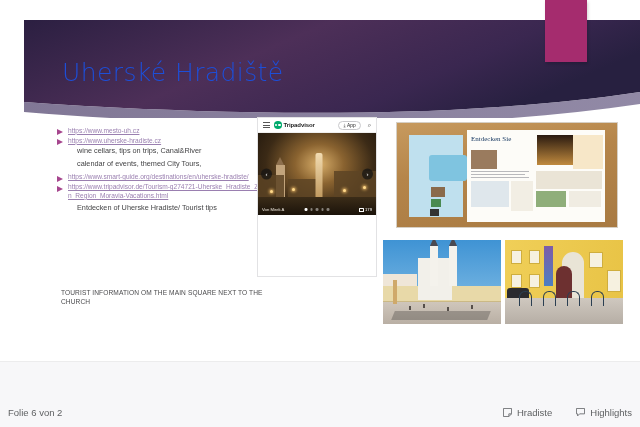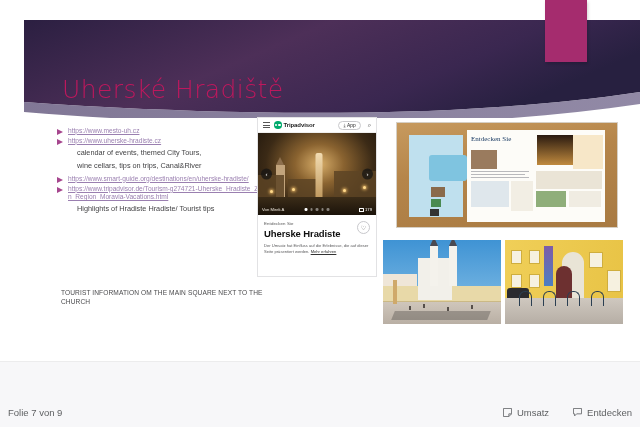--- a/index.html
+++ b/index.html
@@ -14,22 +14,22 @@
   
   .slide {
     position: absolute; left: 0; top: 0; width: 640px; height: 361px;
     background: #ffffff; overflow: hidden;
   }
 
   
   .banner-wrap { position: absolute; left: 24px; top: 20px; width: 616px; height: 98px; }
   .banner-svg { position: absolute; left: 0; top: 0; width: 616px; height: 98px; display: block; }
   .banner-title {
-    position: absolute; left: 38px; top: 55px;
-    font-size: 25px; font-weight: 300; color: #be185d;
+    position: absolute; left: 38px; top: 38px;
+    font-size: 25px; font-weight: 300; color: #1d4ed8;
     letter-spacing: 0.4px; white-space: nowrap;
     font-family: "DejaVu Sans", sans-serif;
   }
   .pink-block {
     position: absolute; left: 545px; top: 0px; width: 42px; height: 62px;
     background: #a52c6e; z-index: 4;
     box-shadow: 1px 2px 3px rgba(0,0,0,0.18);
   }
 
   
@@ -314,41 +314,41 @@
       </div>
 
       <div class="bl-row">
         <span class="bl-marker">
           <svg width="6" height="6" viewBox="0 0 6 6">
               <path d="M0,0 L6,3 L0,6 Z" fill="#a6468e"></path>
             </svg>
         </span>
         <a class="bl-link" href="#">https://www.uherske-hradiste.cz</a>
       </div>
+      <div class="bl-sub tight">wine cellars, tips on trips, Canal&amp;River</div>
       <div class="bl-sub">calendar of events, themed City Tours,</div>
-      <div class="bl-sub tight">wine cellars, tips on trips, Canal&amp;River</div>
 
       <div class="bl-row">
         <span class="bl-marker">
           <svg width="6" height="6" viewBox="0 0 6 6">
               <path d="M0,0 L6,3 L0,6 Z" fill="#a6468e"></path>
             </svg>
         </span>
         <a class="bl-link" href="#">https://www.smart-guide.org/destinations/en/uherske-hradiste/</a>
       </div>
 
       <div class="bl-row">
         <span class="bl-marker">
           <svg width="6" height="6" viewBox="0 0 6 6">
               <path d="M0,0 L6,3 L0,6 Z" fill="#a6468e"></path>
             </svg>
         </span>
         <a class="bl-link" href="#">https://www.tripadvisor.de/Tourism-g274721-Uherske_Hradiste_Zlin_Region_Moravia-Vacations.html</a>
       </div>
-      <div class="bl-sub">Highlights of Hradiste Hradiste/ Tourist tips</div>
+      <div class="bl-sub">Entdecken of Uherske Hradiste/ Tourist tips</div>
     </div>
 
     <div class="caps-note">TOURIST INFORMATION OM THE MAIN SQUARE NEXT TO THE CHURCH</div>
 
     <div class="ta-card">
       <div class="ta-top">
         <span class="ta-burger">
             <span></span>
             <span></span>
             <span></span>
@@ -385,29 +385,20 @@
             <i></i>
             <i></i>
             <i></i>
         </div>
         <div class="ta-count">
           <span class="ph"></span>
           <span>179</span>
         </div>
       </div>
 
-      <div class="ta-body">
-        <div class="ta-kicker">Entdecken Sie</div>
-        <div class="ta-h1">Uherske Hradiste</div>
-        <div class="ta-heart">♡</div>
-        <div class="ta-disc">
-          <span>Der Umsatz hat Einfluss auf die Erlebnisse, die auf dieser Seite präsentiert werden.</span>
-          <u>Mehr erfahren</u>
-        </div>
-      </div>
     </div>
 
     <div class="brochure">
       <div class="br-leaf">
         <div class="br-map"></div>
         <div class="br-img" style="left:22px; top:52px; width:14px; height:10px; background:#8a6a4a;"></div>
         <div class="br-img" style="left:22px; top:64px; width:10px; height:8px; background:#4a8a52;"></div>
         <div class="br-img" style="left:21px; top:74px; width:9px; height:7px; background:#333;"></div>
       </div>
       <div class="br-pageL"></div>
@@ -458,35 +449,35 @@
       <div class="yl-ground"></div>
       <div class="yl-rack" style="left:14px;"></div>
       <div class="yl-rack" style="left:38px;"></div>
       <div class="yl-rack" style="left:62px;"></div>
       <div class="yl-rack" style="left:86px;"></div>
     </div>
   </div>
 
   <div class="statusbar">
     <div class="sb-inner">
-      <div class="sb-slide">Folie 7 von 9</div>
+      <div class="sb-slide">Folie 6 von 2</div>
       <div class="sb-right">
         <div class="sb-btn">
           <span class="sb-ic">
             <svg width="9" height="9" viewBox="0 0 10 10">
               <path d="M0.5,0.5 H9.5 V6.5 L6.5,9.5 H0.5 Z" fill="none" stroke="#6b6d70" stroke-width="1"></path>
               <path d="M9.5,6.5 H6.5 V9.5" fill="none" stroke="#6b6d70" stroke-width="1"></path>
             </svg>
           </span>
-          <span>Umsatz</span>
+          <span>Hradiste</span>
         </div>
         <div class="sb-btn">
           <span class="sb-ic">
             <svg width="9" height="9" viewBox="0 0 10 10">
               <path d="M0.5,0.5 H9.5 V6.5 H4 L1.8,8.8 V6.5 H0.5 Z" fill="none" stroke="#6b6d70" stroke-width="1"></path>
             </svg>
           </span>
-          <span>Entdecken</span>
+          <span>Highlights</span>
         </div>
       </div>
     </div>
   </div>
 </div>
 
 </body></html>

